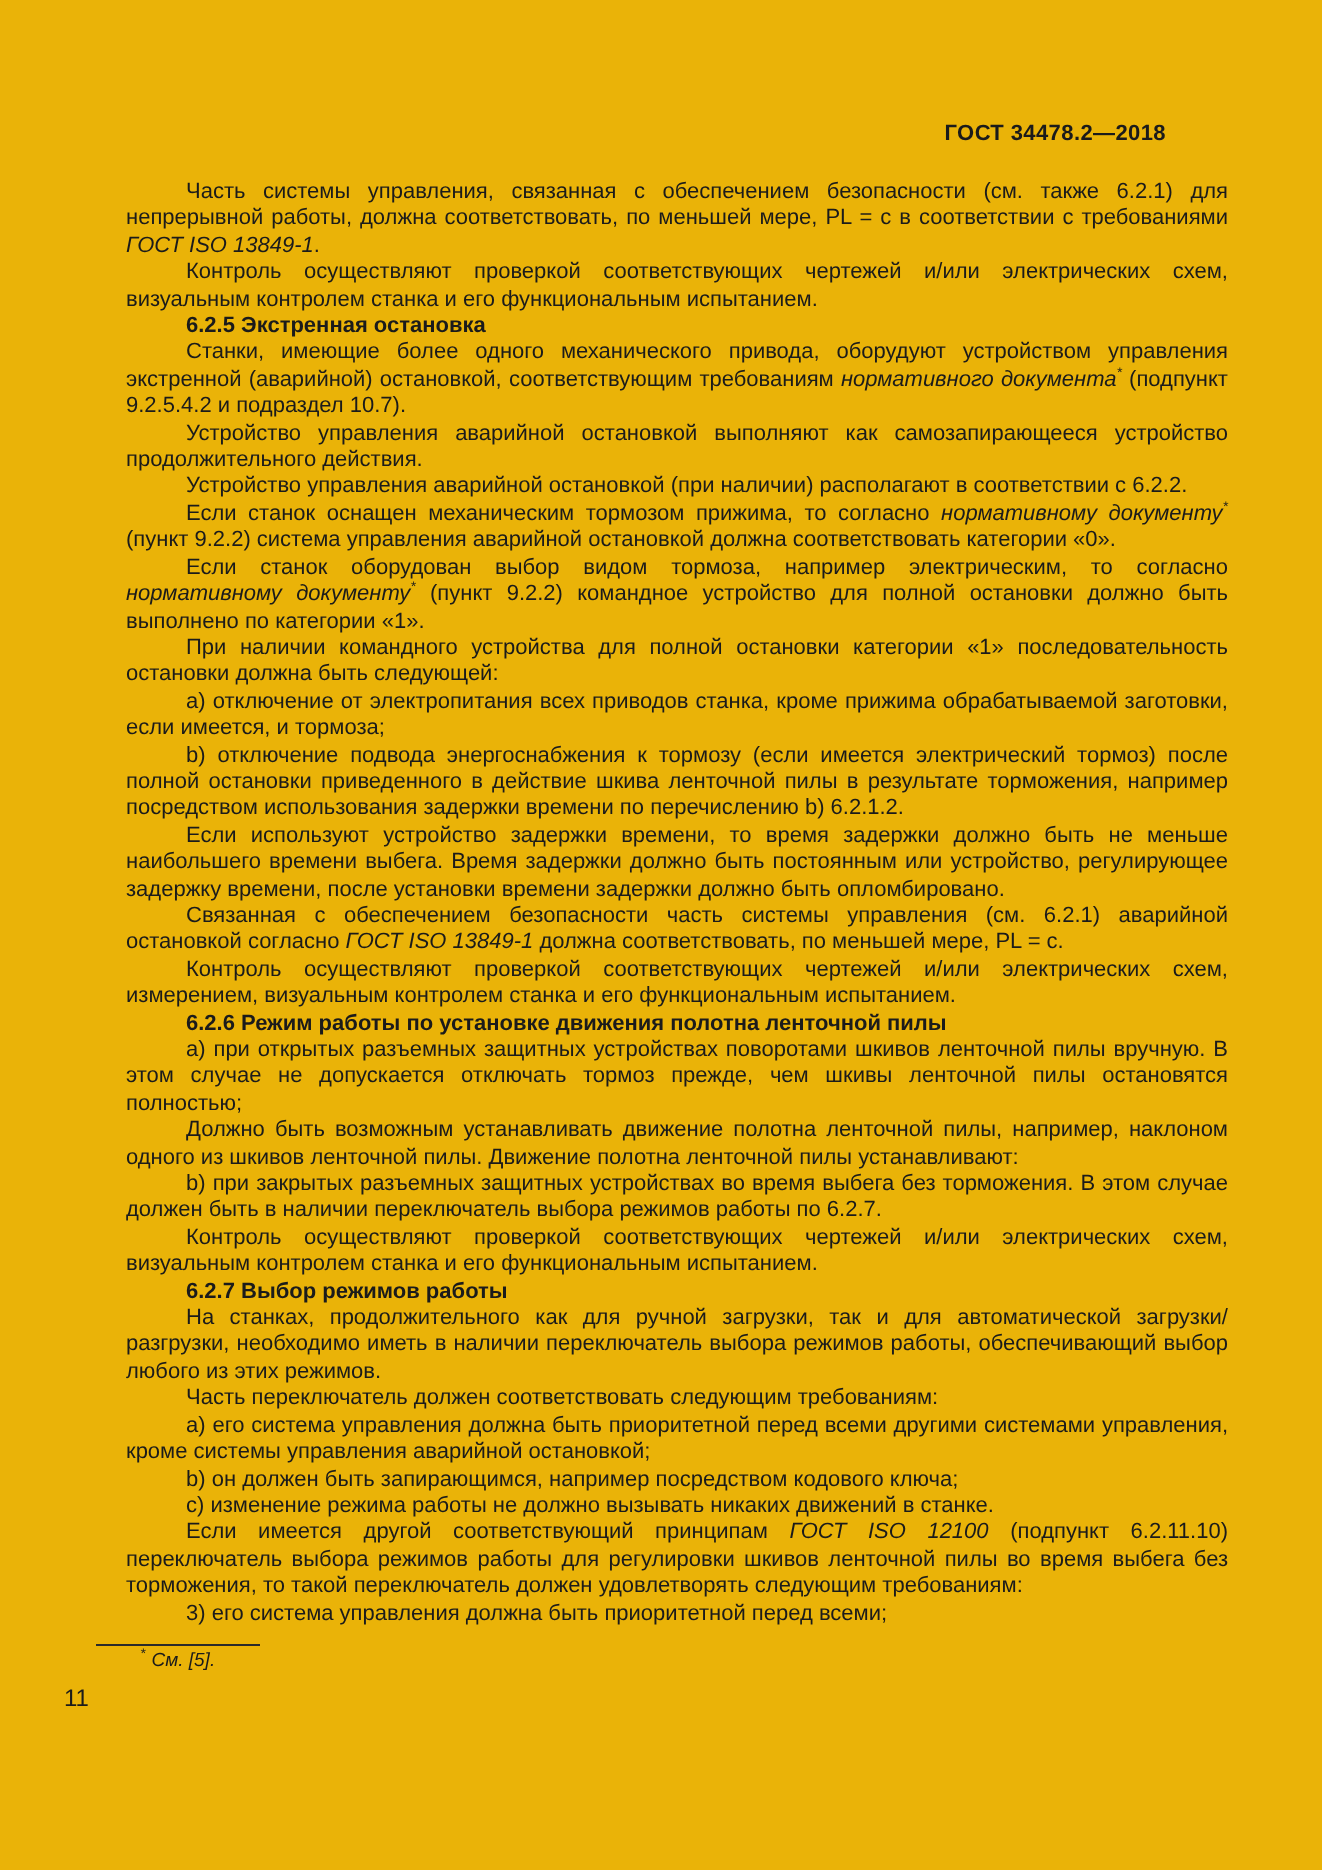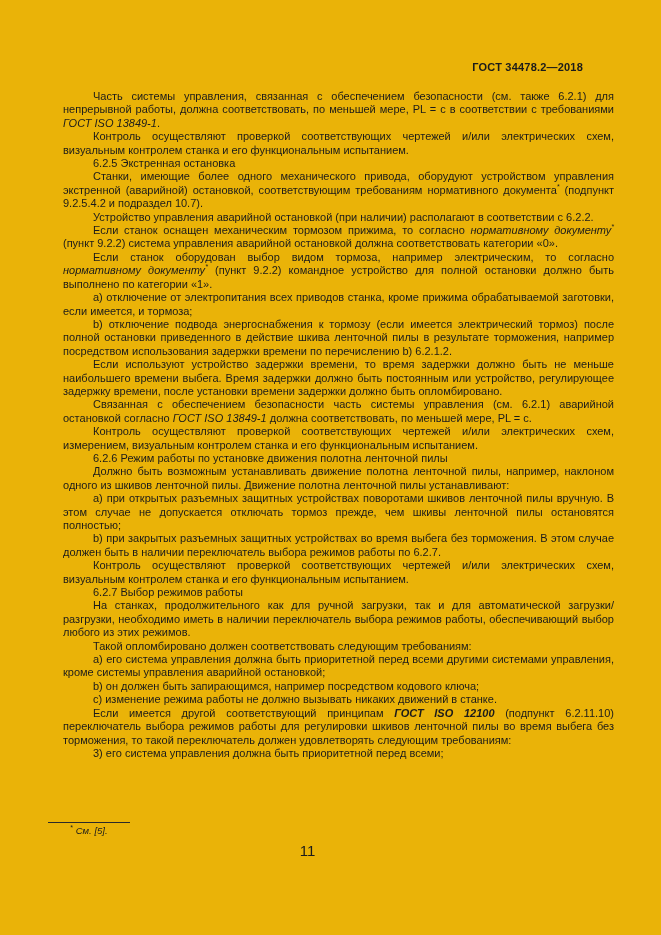--- a/index.html
+++ b/index.html
@@ -34,21 +34,21 @@
     font-size: 11px;
     line-height: 13.4px;
     text-align: justify;
     margin-left: 31px;
   }
   .doc-body p {
     margin: 0;
     text-indent: 30px;
   }
   .doc-body p.heading {
-    font-weight: normal;
+    font-weight: bold;
   }
   .doc-body sup {
     font-size: 7px;
     line-height: 0;
     vertical-align: super;
     font-style: italic;
   }
   .footnote-block {
     position: absolute;
     left: 32px;
@@ -72,56 +72,58 @@
     font-size: 7px;
     vertical-align: super;
     line-height: 0;
     margin-right: 3px;
   }
   .page-number {
     position: absolute;
     top: 842px;
     left: 32px;
     width: 551px;
-    text-align: center;
-    font-size: 15px;
+    text-align: left;
+    font-size: 12px;
   }
 </style>
 </head>
 <body>
 
 <div class="page">
 
   <div class="running-header">ГОСТ 34478.2—2018</div>
 
   <div class="doc-body">
       <p class="body-para"><span>Часть системы управления, связанная с обеспечением безопасности (см. также 6.2.1) для непрерывной работы, должна соответствовать, по меньшей мере, PL = c в соответствии с требованиями </span><span style="font-style: italic;">ГОСТ ISO 13849-1</span><span>.</span></p>
       <p class="body-para"><span>Контроль осуществляют проверкой соответствующих чертежей и/или электрических схем, визуальным контролем станка и его функциональным испытанием.</span></p>
       <p class="heading"><span>6.2.5 Экстренная остановка</span></p>
-      <p class="body-para"><span>Станки, имеющие более одного механического привода, оборудуют устройством управления экстренной (аварийной) остановкой, соответствующим требованиям </span><span style="">нормативного документа</span><sup>*</sup><span> (подпункт 9.2.5.4.2 и подраздел 10.7).</span></p>
+      <p class="body-para"><span>Станки, имеющие более одного механического привода, оборудуют устройством управления экстренной (аварийной) остановкой, соответствующим требованиям </span><span style="font-style: italic;">нормативного документа</span><sup>*</sup><span> (подпункт 9.2.5.4.2 и подраздел 10.7).</span></p>
+      <p class="body-para"><span>Устройство управления аварийной остановкой выполняют как самозапирающееся устройство продолжительного действия.</span></p>
       <p class="body-para"><span>Устройство управления аварийной остановкой (при наличии) располагают в соответствии с 6.2.2.</span></p>
       <p class="body-para"><span>Если станок оснащен механическим тормозом прижима, то согласно </span><span style="font-style: italic;">нормативному документу</span><sup>*</sup><span> (пункт 9.2.2) система управления аварийной остановкой должна соответствовать категории «0».</span></p>
       <p class="body-para"><span>Если станок оборудован выбор видом тормоза, например электрическим, то согласно </span><span style="font-style: italic;">нормативному документу</span><sup>*</sup><span> (пункт 9.2.2) командное устройство для полной остановки должно быть выполнено по категории «1».</span></p>
+      <p class="body-para"><span>При наличии командного устройства для полной остановки категории «1» последовательность остановки должна быть следующей:</span></p>
       <p class="body-para"><span>a) отключение от электропитания всех приводов станка, кроме прижима обрабатываемой заготовки, если имеется, и тормоза;</span></p>
       <p class="body-para"><span>b) отключение подвода энергоснабжения к тормозу (если имеется электрический тормоз) после полной остановки приведенного в действие шкива ленточной пилы в результате торможения, например посредством использования задержки времени по перечислению b) 6.2.1.2.</span></p>
       <p class="body-para"><span>Если используют устройство задержки времени, то время задержки должно быть не меньше наибольшего времени выбега. Время задержки должно быть постоянным или устройство, регулирующее задержку времени, после установки времени задержки должно быть опломбировано.</span></p>
       <p class="body-para"><span>Связанная с обеспечением безопасности часть системы управления (см. 6.2.1) аварийной остановкой согласно </span><span style="font-style: italic;">ГОСТ ISO 13849-1</span><span> должна соответствовать, по меньшей мере, PL = c.</span></p>
       <p class="body-para"><span>Контроль осуществляют проверкой соответствующих чертежей и/или электрических схем, измерением, визуальным контролем станка и его функциональным испытанием.</span></p>
       <p class="heading"><span>6.2.6 Режим работы по установке движения полотна ленточной пилы</span></p>
+      <p class="body-para"><span>a) при открытых разъемных защитных устройствах поворотами шкивов ленточной пилы вручную. В этом случае не допускается отключать тормоз прежде, чем шкивы ленточной пилы остановятся полностью;</span></p>
       <p class="body-para"><span>Должно быть возможным устанавливать движение полотна ленточной пилы, например, наклоном одного из шкивов ленточной пилы. Движение полотна ленточной пилы устанавливают:</span></p>
-      <p class="body-para"><span>a) при открытых разъемных защитных устройствах поворотами шкивов ленточной пилы вручную. В этом случае не допускается отключать тормоз прежде, чем шкивы ленточной пилы остановятся полностью;</span></p>
       <p class="body-para"><span>b) при закрытых разъемных защитных устройствах во время выбега без торможения. В этом случае должен быть в наличии переключатель выбора режимов работы по 6.2.7.</span></p>
       <p class="body-para"><span>Контроль осуществляют проверкой соответствующих чертежей и/или электрических схем, визуальным контролем станка и его функциональным испытанием.</span></p>
       <p class="heading"><span>6.2.7 Выбор режимов работы</span></p>
       <p class="body-para"><span>На станках, продолжительного как для ручной загрузки, так и для автоматической загрузки/разгрузки, необходимо иметь в наличии переключатель выбора режимов работы, обеспечивающий выбор любого из этих режимов.</span></p>
-      <p class="body-para"><span>Такой опломбировано должен соответствовать следующим требованиям:</span></p>
+      <p class="body-para"><span>Часть переключатель должен соответствовать следующим требованиям:</span></p>
       <p class="body-para"><span>a) его система управления должна быть приоритетной перед всеми другими системами управления, кроме системы управления аварийной остановкой;</span></p>
       <p class="body-para"><span>b) он должен быть запирающимся, например посредством кодового ключа;</span></p>
       <p class="body-para"><span>c) изменение режима работы не должно вызывать никаких движений в станке.</span></p>
-      <p class="body-para"><span>Если имеется другой соответствующий принципам </span><span style="font-style: italic; font-weight: bold;">ГОСТ ISO 12100</span><span> (подпункт 6.2.11.10) переключатель выбора режимов работы для регулировки шкивов ленточной пилы во время выбега без торможения, то такой переключатель должен удовлетворять следующим требованиям:</span></p>
+      <p class="body-para"><span>Если имеется другой соответствующий принципам </span><span style="font-style: italic;">ГОСТ ISO 12100</span><span> (подпункт 6.2.11.10) переключатель выбора режимов работы для регулировки шкивов ленточной пилы во время выбега без торможения, то такой переключатель должен удовлетворять следующим требованиям:</span></p>
       <p class="body-para"><span>3) его система управления должна быть приоритетной перед всеми;</span></p>
     </div>
 
   <div class="footnote-block">
     <div class="footnote-rule"></div>
     <div class="footnote-text">
       <sup>*</sup><span>См. [5].</span>
     </div>
   </div>
 

